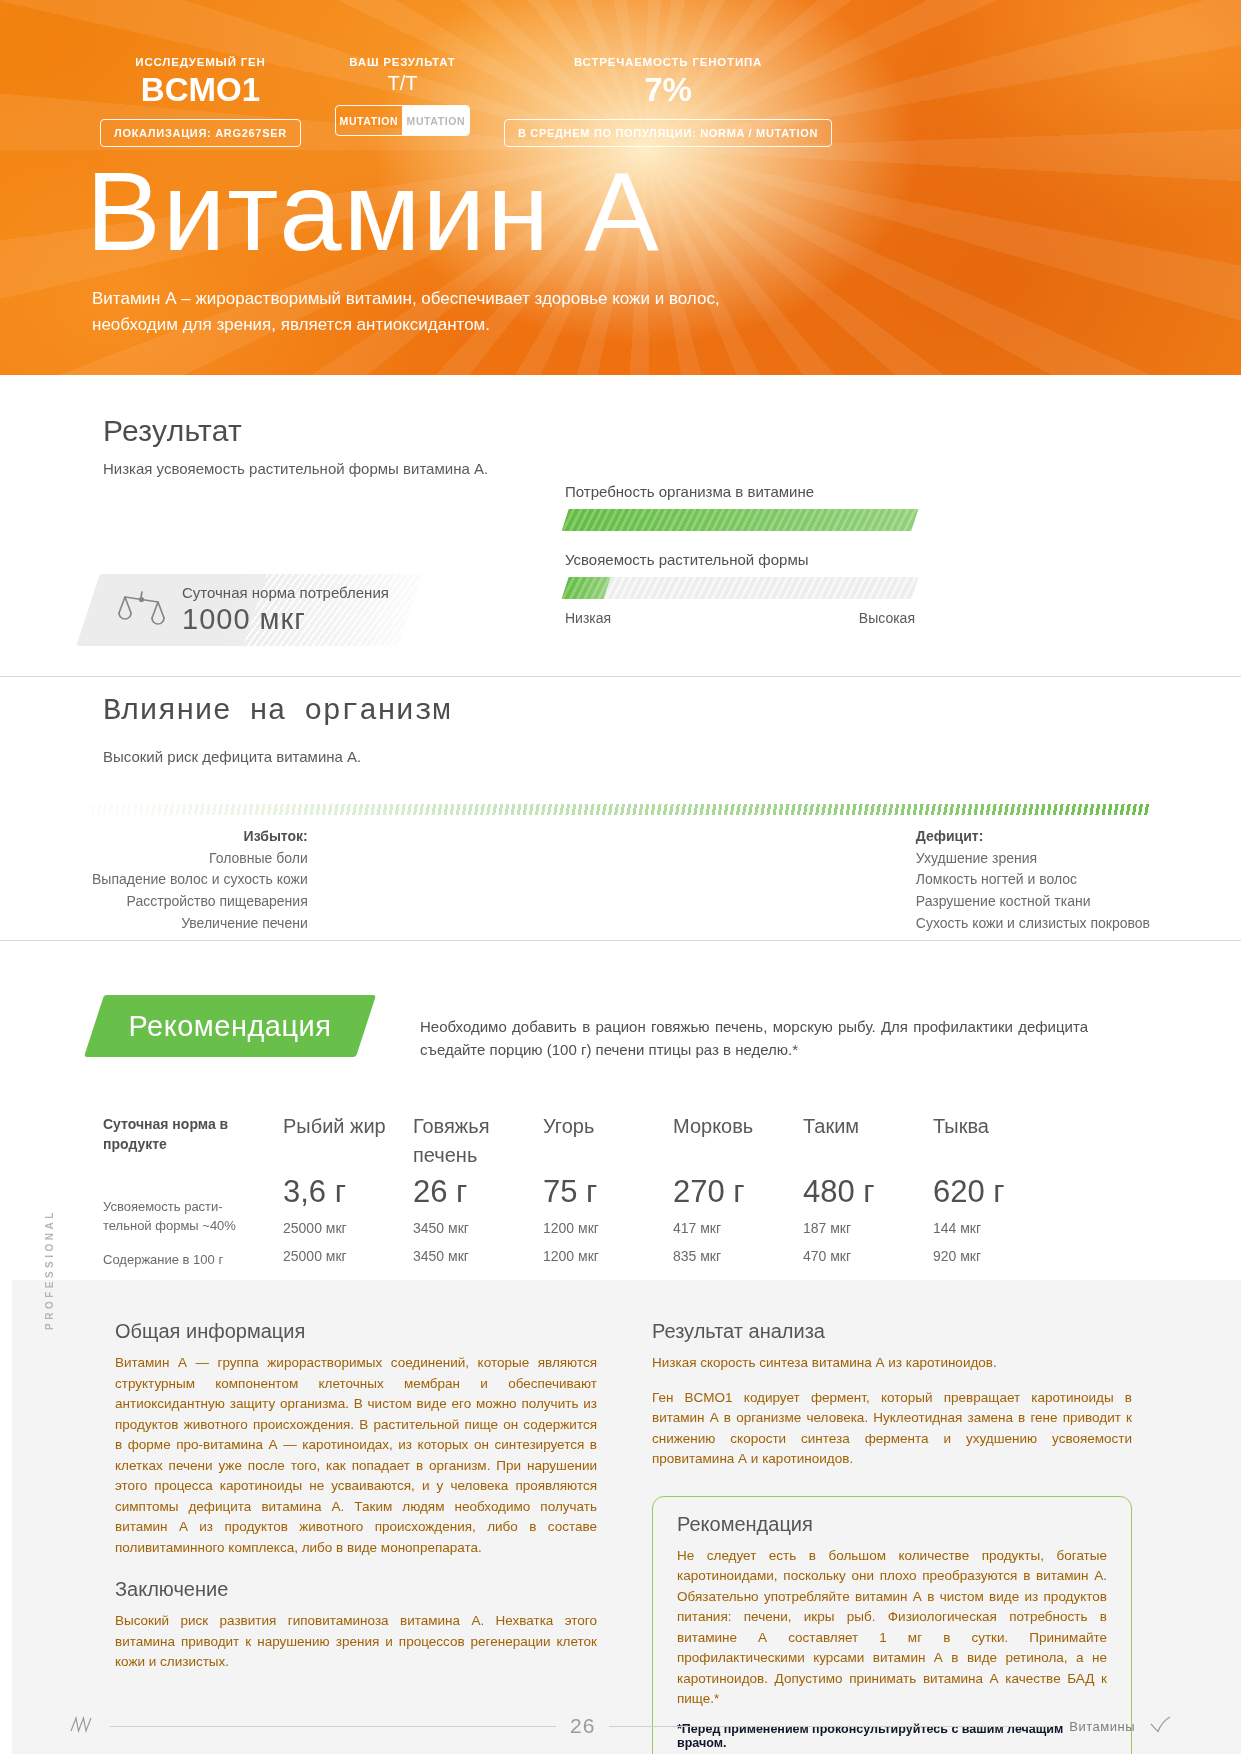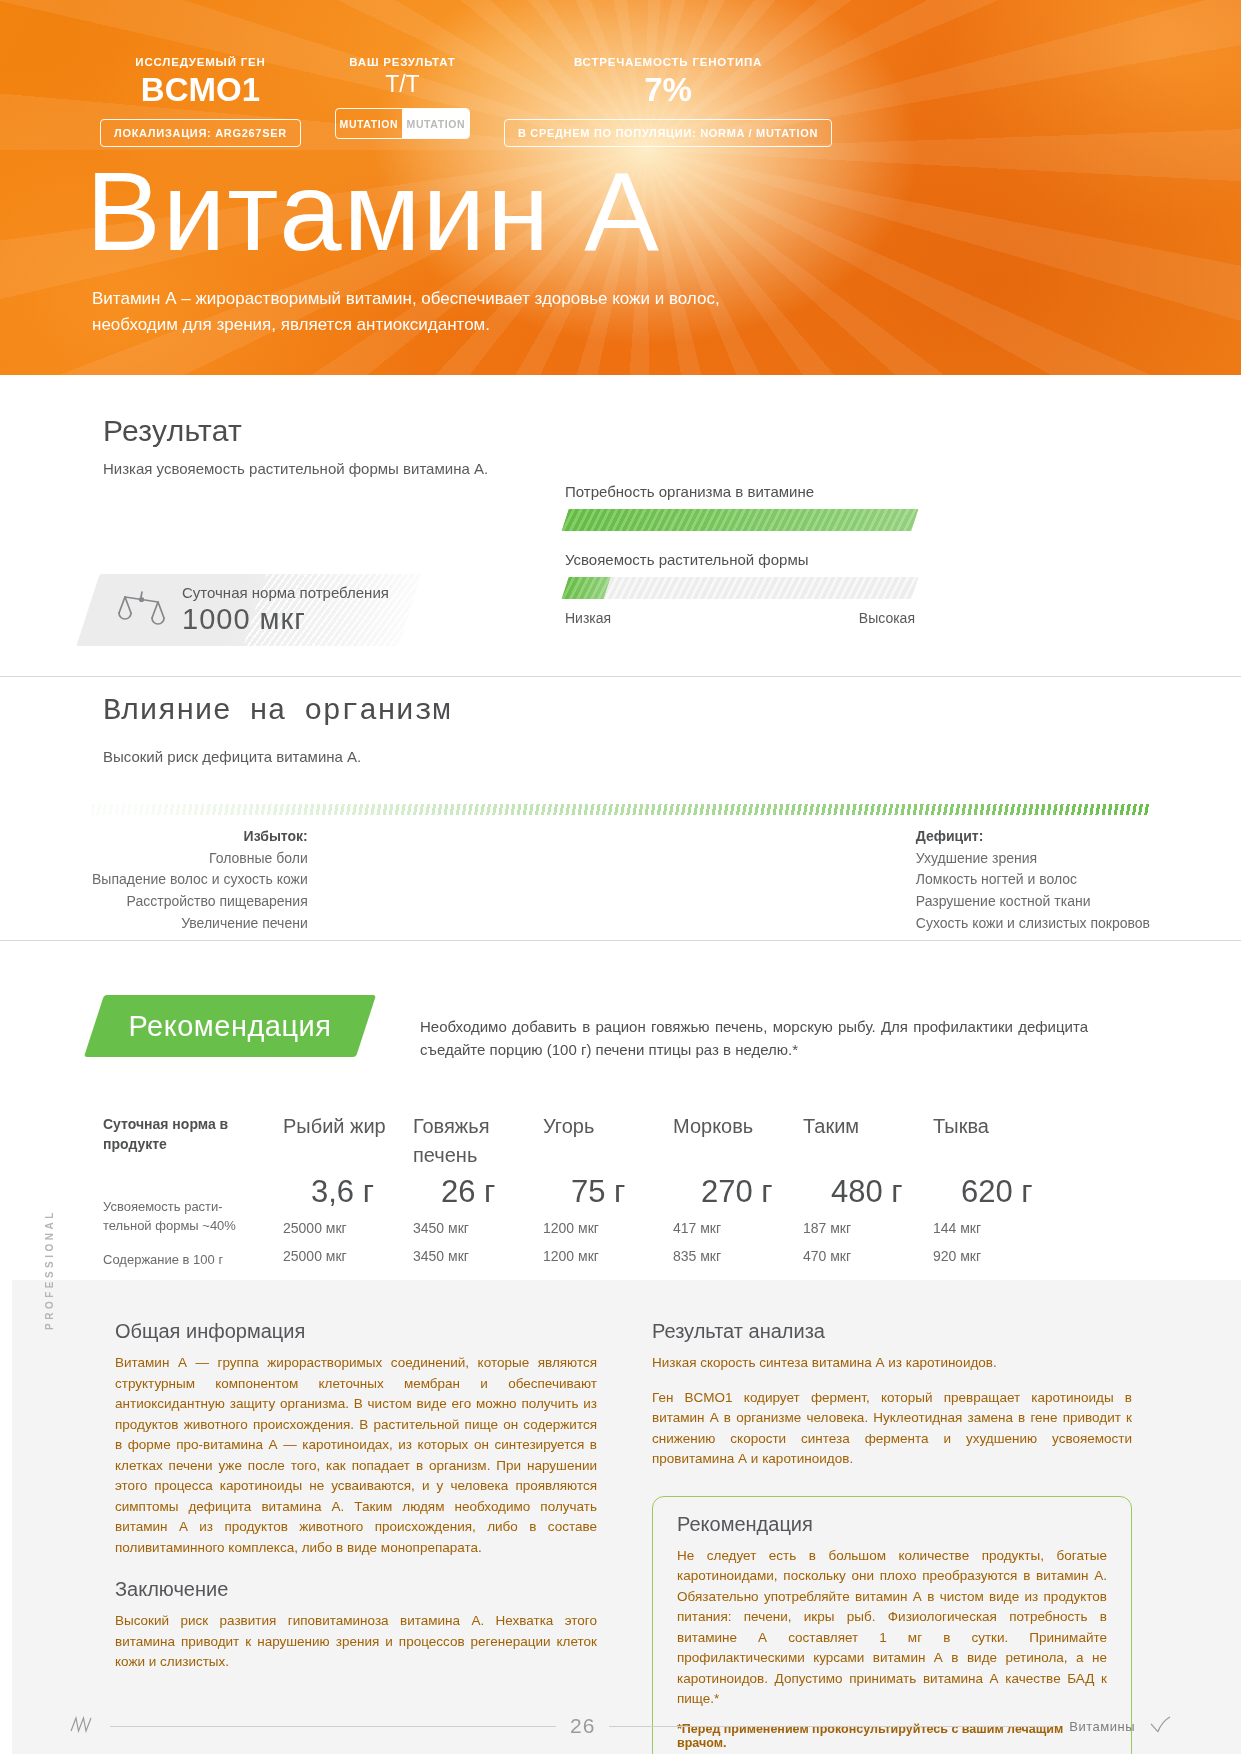--- a/index.html
+++ b/index.html
@@ -13,21 +13,21 @@
       repeating-conic-gradient(from 10deg at 52% 40%, rgba(255,255,255,.08) 0 5deg, rgba(255,255,255,0) 5deg 13deg),
       radial-gradient(620px 380px at 40% 15%, rgba(255,180,60,.55), rgba(255,180,60,0) 70%),
       radial-gradient(520px 420px at 80% 75%, rgba(222,92,6,.55), rgba(222,92,6,0) 70%),
       radial-gradient(430px 360px at 10% 80%, rgba(252,156,44,.6), rgba(252,156,44,0) 70%),
       radial-gradient(300px 240px at 93% 15%, rgba(255,170,60,.5), rgba(255,170,60,0) 70%),
       linear-gradient(115deg,#f2830f,#ee7011 55%,#f08018);}
   .header-meta{position:absolute;left:100px;top:56px;display:flex;gap:34px;align-items:flex-start;}
   .meta-col{display:flex;flex-direction:column;align-items:center;justify-content:center;}
   .meta-label{font-size:11.5px;font-weight:bold;letter-spacing:.8px;color:#fff;}
   .meta-value{font-size:33px;font-weight:bold;color:#fff;margin-top:4px;line-height:1.1;}
-  .meta-value.thin{font-weight:400;font-size:23px;}
+  .meta-value.thin{font-weight:400;font-size:20px;}
   .meta-badge{margin-top:11px;border:1px solid rgba(255,255,255,.95);border-radius:4px;
     padding:7px 13px;font-size:11px;font-weight:bold;letter-spacing:.7px;color:#fff;white-space:nowrap;}
   .toggle{margin-top:11px;display:flex;border:1px solid rgba(255,255,255,.95);border-radius:4px;overflow:hidden;height:29px;}
   .toggle-cell{width:66px;display:flex;align-items:center;justify-content:center;
     font-size:10.5px;font-weight:bold;letter-spacing:.6px;}
   .toggle-cell.on{color:#fff;background:transparent;border-right:1px solid rgba(255,255,255,.95);}
   .toggle-cell.off{color:#b9bab6;background:#fff;}
   .page-title{position:absolute;left:86px;top:150px;margin:0;font-size:112px;font-weight:100;
     color:#fff;letter-spacing:2px;line-height:1.1;}
   .page-subtitle{position:absolute;left:92px;top:286px;margin:0;width:660px;
@@ -77,35 +77,35 @@
     font-size:15px;line-height:1.55;color:#4f5052;text-align:justify;}
 
   
   .food-table{position:absolute;left:103px;top:1112px;display:flex;}
   .ft-labelcol{position:relative;width:180px;}
   .ft-title{position:absolute;top:2px;width:160px;font-size:14px;font-weight:bold;color:#4f5052;line-height:1.45;}
   .ft-rowlabel1{position:absolute;top:86px;width:150px;font-size:13px;color:#6a6b6d;line-height:1.45;}
   .ft-rowlabel2{position:absolute;top:140px;width:170px;font-size:13px;color:#6a6b6d;}
   .ft-col{width:130px;}
   .ft-name{height:62px;font-size:20px;color:#58595b;line-height:1.45;}
-  .ft-portion{height:46px;font-size:31px;color:#4f5052;font-weight:400;margin-left:28px;}
+  .ft-portion{height:46px;font-size:31px;color:#4f5052;font-weight:400;}
   .ft-val{height:28px;font-size:14px;color:#6a6b6d;}
 
   
   .info-section{position:absolute;left:12px;top:1280px;width:1241px;height:474px;background:#f4f4f4;}
   .info-col{position:absolute;top:40px;width:482px;}
   .info-col.left{left:103px;}
   .info-col.right{left:640px;width:480px;}
   .h3{margin:0 0 10px 0;font-size:20px;font-weight:400;color:#555659;}
   .h3.gap{margin-top:20px;}
   .info-p{margin:0 0 14px 0;font-size:13.5px;line-height:1.52;color:#a16207;text-align:justify;}
   .info-p.first{margin-bottom:16px;}
   .reco-box{margin-top:26px;border:1.5px solid #9aca5e;border-radius:12px;padding:16px 24px 14px;}
   .reco-box .info-p{margin-bottom:0;}
-  .footnote{margin-top:12px;font-size:12.5px;font-weight:bold;color:#a16207;}
+  .footnote{margin-top:12px;font-size:12.5px;font-weight:bold;color:#0f172a;}
 
   .vertical-label{position:absolute;left:44px;top:1330px;transform:rotate(-90deg);transform-origin:0 0;
     font-size:10px;font-weight:bold;letter-spacing:3.5px;color:#b5b5b5;white-space:nowrap;}
 
   
   .footer{position:absolute;left:70px;right:70px;bottom:16px;display:flex;align-items:center;gap:14px;}
   .footer-line{flex:1;border-top:1px solid #cfcfcf;}
   .page-number{font-size:21px;color:#9b9b9d;letter-spacing:1px;}
   .footer-section{font-size:13px;color:#7d7e80;letter-spacing:.5px;}
 </style>

